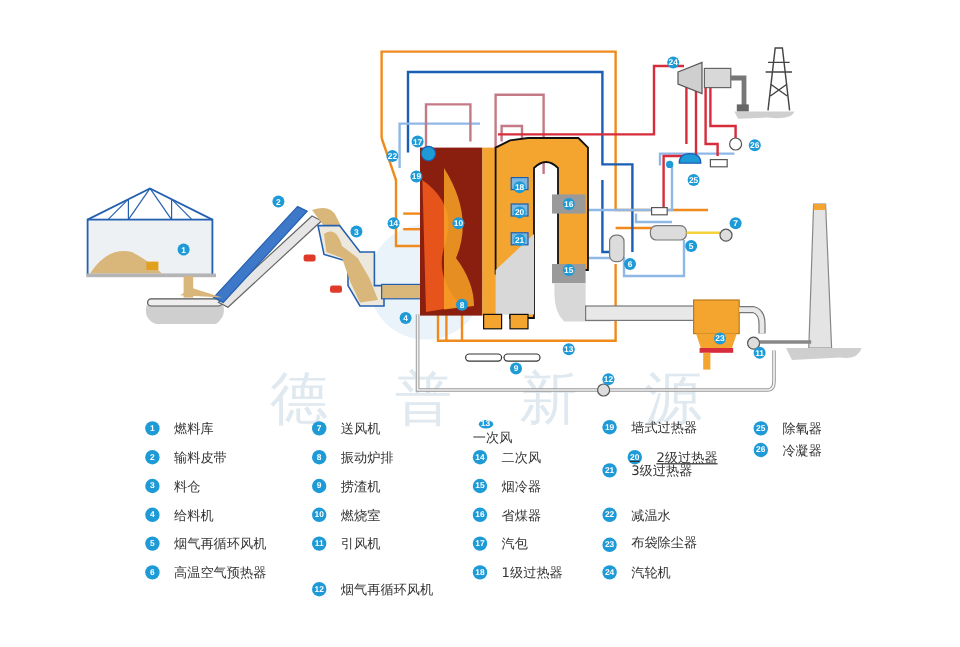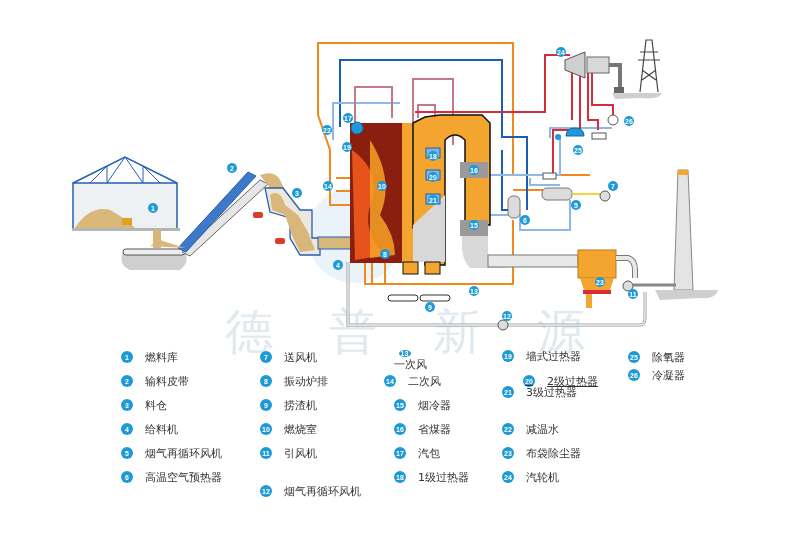--- a/index.html
+++ b/index.html
@@ -318,21 +318,21 @@
       <span class="leg-label">引风机</span>
     </div>
     <div class="leg-item" style="left: 260px; top: 484px;">
       <span class="leg-num">12</span>
       <span class="leg-label">烟气再循环风机</span>
     </div>
     <div class="leg-item" style="left: 394px; top: 350px; flex-direction: column;">
       <span class="leg-num">13</span>
       <span class="leg-label">一次风</span>
     </div>
-    <div class="leg-item" style="left: 384px; top: 374px; text-align: right;">
+    <div class="leg-item" style="left: 394px; top: 374px; text-align: right;">
       <span class="leg-num">14</span>
       <span class="leg-label">二次风</span>
     </div>
     <div class="leg-item" style="left: 394px; top: 398px;">
       <span class="leg-num">15</span>
       <span class="leg-label">烟冷器</span>
     </div>
     <div class="leg-item" style="left: 394px; top: 422px;">
       <span class="leg-num">16</span>
       <span class="leg-label">省煤器</span>
@@ -354,21 +354,21 @@
       <span class="leg-label">2级过热器</span>
     </div>
     <div class="leg-item" style="left: 502px; top: 385px;">
       <span class="leg-num">21</span>
       <span class="leg-label">3级过热器</span>
     </div>
     <div class="leg-item" style="left: 502px; top: 422px;">
       <span class="leg-num">22</span>
       <span class="leg-label">减温水</span>
     </div>
-    <div class="leg-item" style="left: 502px; top: 446px;">
+    <div class="leg-item" style="left: 502px; top: 446px; align-items: flex-end;">
       <span class="leg-num">23</span>
       <span class="leg-label">布袋除尘器</span>
     </div>
     <div class="leg-item" style="left: 502px; top: 470px;">
       <span class="leg-num">24</span>
       <span class="leg-label">汽轮机</span>
     </div>
     <div class="leg-item" style="left: 628px; top: 350px;">
       <span class="leg-num">25</span>
       <span class="leg-label">除氧器</span>

